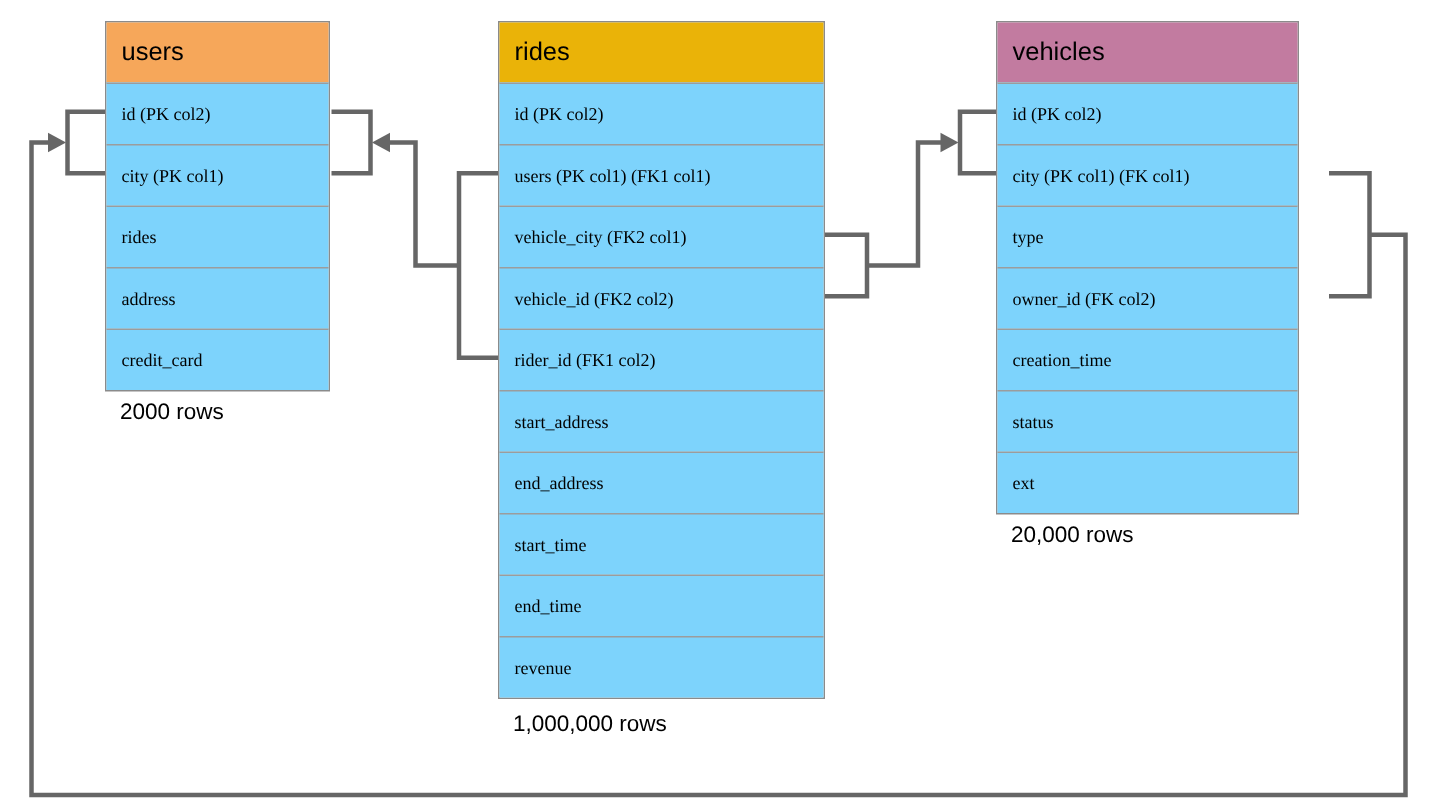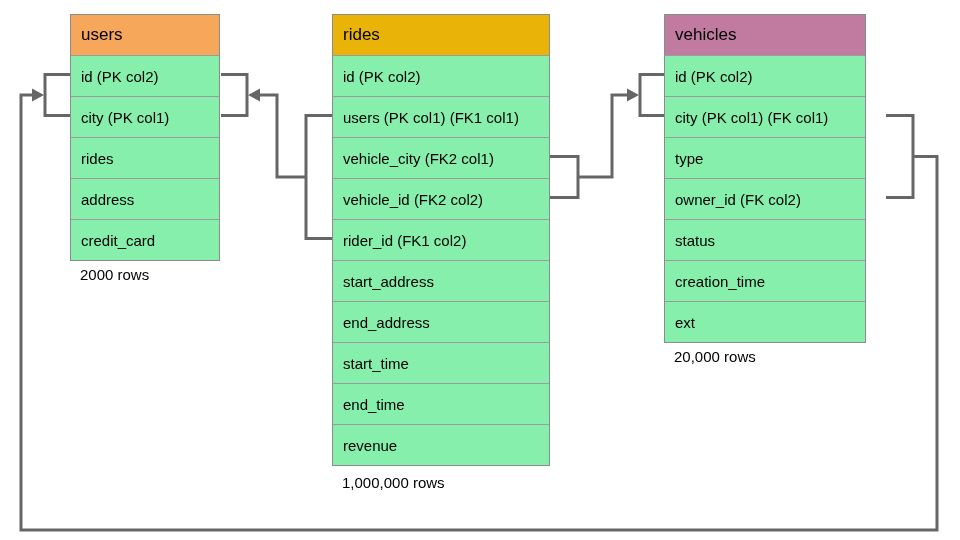--- a/index.html
+++ b/index.html
@@ -29,27 +29,28 @@
     padding-left: 10px;
     font-size: 17px;
     color: #000000;
     white-space: nowrap;
     overflow: hidden;
   }
   .db-table .trow {
     height: 41px;
     line-height: 41px;
     padding-left: 10px;
-    font-size: 15px;
+    font-size: 12px;
     color: #000000;
     border-top: 1px solid #9c9c9c;
     box-sizing: border-box;
-    background: #86efac;
+    background: #7dd3fc;
     white-space: nowrap;
     overflow: hidden;
+    font-family: Liberation Serif, serif;
   }
   .row-count {
     position: absolute;
     font-size: 15px;
     color: #000000;
     z-index: 2;
     white-space: nowrap;
   }
   #connector-layer {
     position: absolute;
@@ -123,19 +124,19 @@
     <div class="trow">revenue</div>
   </div>
   <div class="row-count" style="left:342px; top:474px;">1,000,000 rows</div>
 
   <div class="db-table" style="left:664px; top:14px; width:202px;">
     <div class="thead" style="background: rgb(194, 123, 160);">vehicles</div>
     <div class="trow">id (PK col2)</div>
     <div class="trow">city (PK col1) (FK col1)</div>
     <div class="trow">type</div>
     <div class="trow">owner_id (FK col2)</div>
+    <div class="trow">creation_time</div>
     <div class="trow">status</div>
-    <div class="trow">creation_time</div>
     <div class="trow">ext</div>
   </div>
   <div class="row-count" style="left:674px; top:348px;">20,000 rows</div>
 
 </div>
 
 </body></html>

